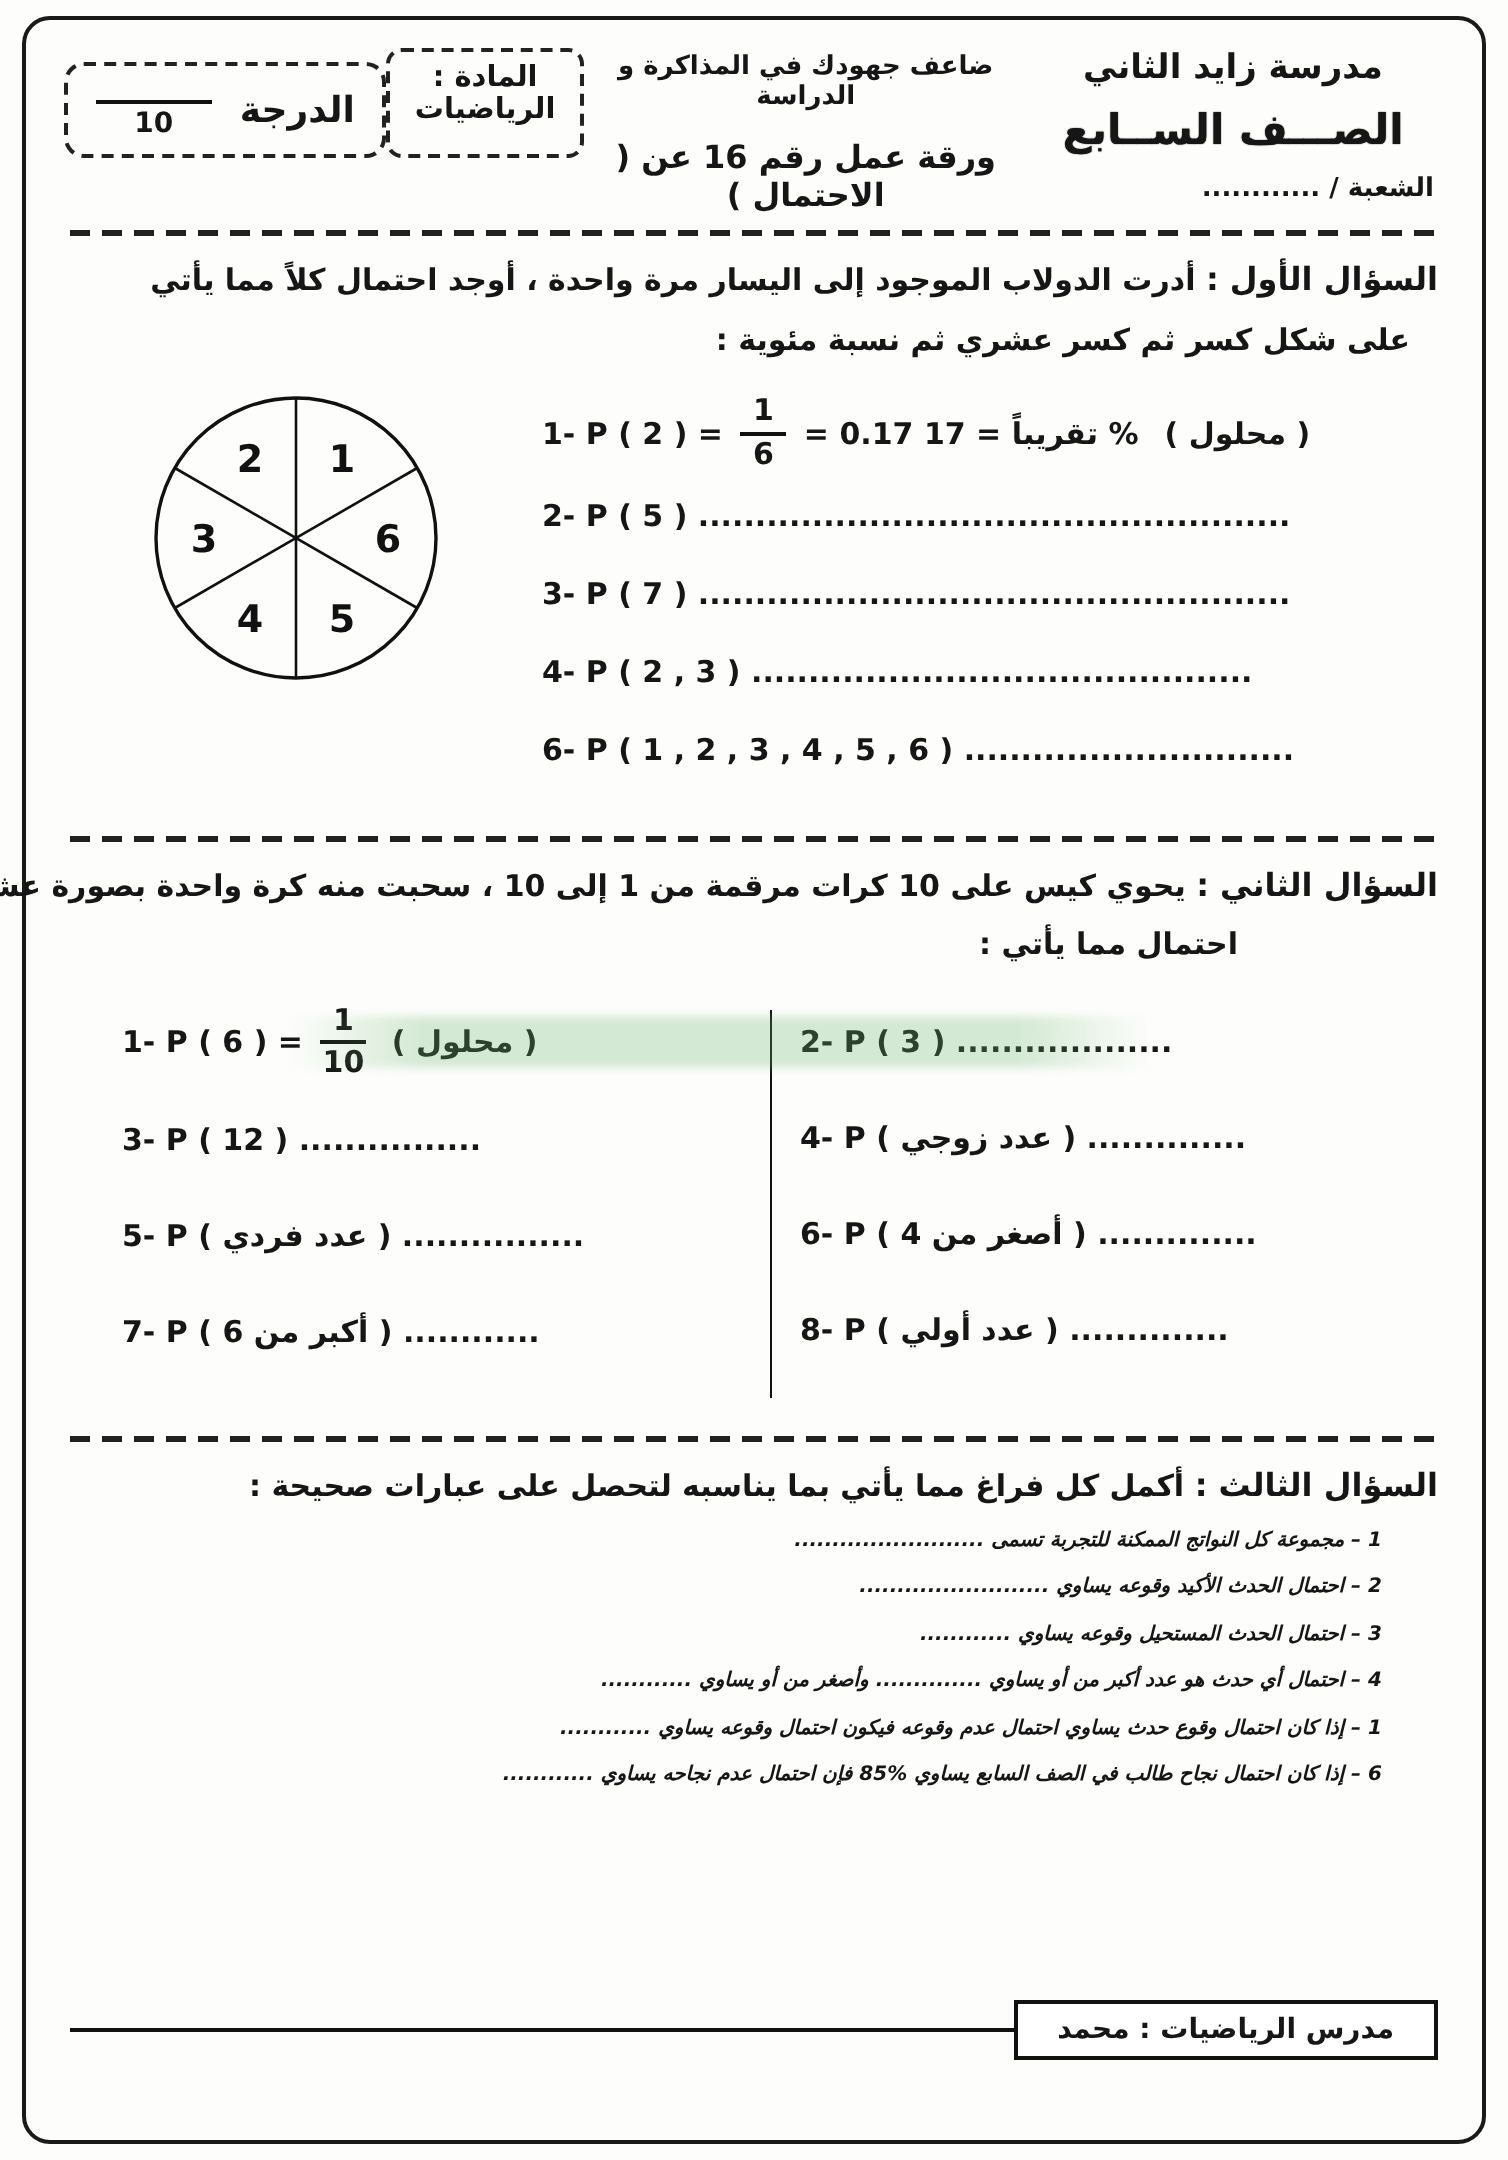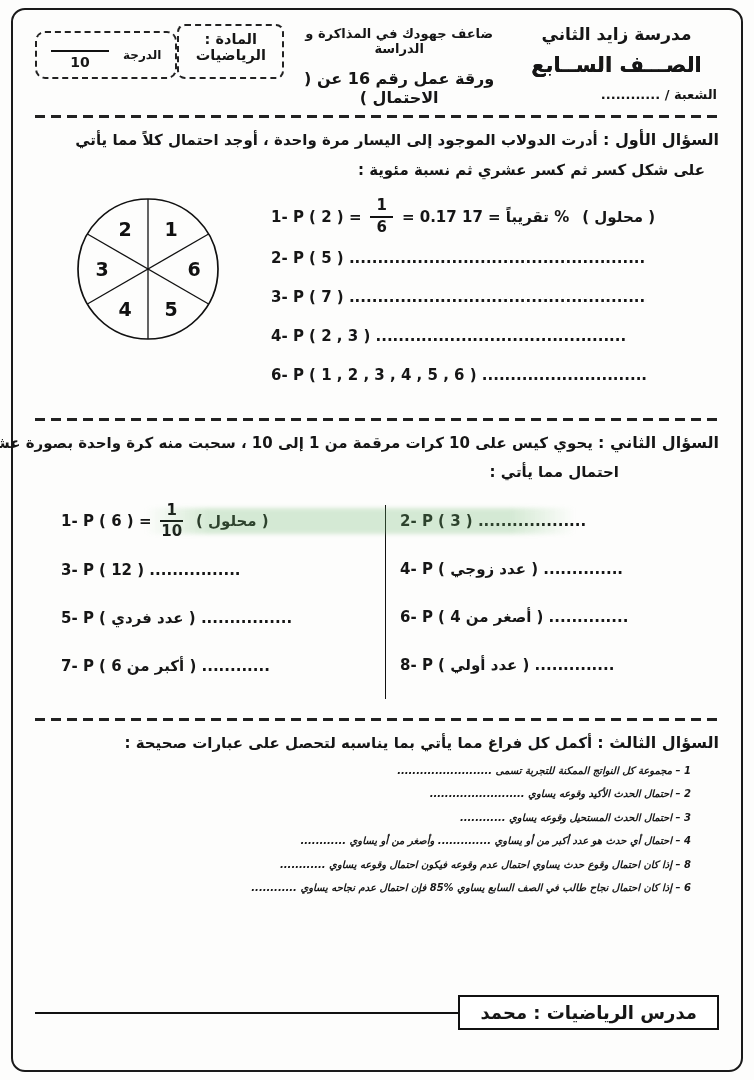--- a/index.html
+++ b/index.html
@@ -17,21 +17,21 @@
   .grade-banner { font-weight:900; font-size:21px; margin-top:9px; letter-spacing:1px;
                   text-shadow:0 0 .6px #000; }
   .hdr-center { text-align:center; padding-top:2px; }
   .motto { font-size:13px; font-weight:700; }
   .wtitle { font-size:16px; font-weight:800; margin-top:13px; }
   .hdr-left { display:flex; flex-direction:row; align-items:stretch; min-width:180px; }
   .subject-box { border:2px dashed #222; border-radius:8px; padding:5px 12px;
                  font-weight:800; font-size:14.5px; text-align:center; }
   .score-box { border:2px dashed #222; border-radius:10px; padding:7px 14px; margin-top:7px;
                display:flex; align-items:center; justify-content:center; gap:14px; }
-  .score-label { font-weight:900; font-size:12px; }
+  .score-label { font-weight:900; font-size:18px; }
   .score-frac { display:flex; flex-direction:column; align-items:center; }
   .score-blank { width:58px; height:12px; border-bottom:2.5px solid #111; }
   .score-total { font-weight:700; font-size:14px; margin-top:2px; }
 
   .student-row { display:flex; gap:58px; margin-top:-20px; font-size:13px; font-weight:600;
                  padding-right:2px; white-space:nowrap; }
 
   .dashed-sep { height:3px; margin:13px 0 10px;
                 background:repeating-linear-gradient(to right,#222 0 10px,transparent 10px 16px); }
 
@@ -62,21 +62,21 @@
   .q2-col .item { margin-bottom:30px; }
   .q2-col .item.solved { margin-bottom:21px; }
 
   
   .q3-items { margin-top:9px; padding-right:28px; }
   .q3-items .item { font-size:10px; font-weight:600; margin-bottom:12.5px; white-space:nowrap;font-style:italic; }
 
   
   .footer-row { position:absolute; bottom:40px; left:22px; right:22px;
                 display:flex; align-items:center; }
-  .teacher-box { border:2px solid #111; padding:5px 20px; font-weight:800; font-size:18px;
+  .teacher-box { border:2px solid #111; padding:5px 20px; font-weight:800; font-size:14px;
                  background:#fff; }
   .footer-line { flex:1; border-top:2.5px solid #111; }
 
   
   .watermark { position:absolute; top:508px; left:145px; width:430px; height:26px;
                background:linear-gradient(90deg, rgba(110,185,110,0) 0%, rgba(110,185,110,.28) 15%,
                            rgba(110,185,110,.28) 85%, rgba(110,185,110,0) 100%);
                filter:blur(2px); pointer-events:none; }
 
   svg text { fill:#111; font-size:19px; font-weight:600; }
@@ -193,21 +193,21 @@
     <section>
       <div class="q-line">
         <span class="q-heading">السؤال الثالث :</span>
         <span>أكمل كل فراغ مما يأتي بما يناسبه لتحصل على عبارات صحيحة :</span>
       </div>
       <div class="q3-items">
         <div class="item">1 – مجموعة كل النواتج الممكنة للتجربة تسمى .........................</div>
         <div class="item">2 – احتمال الحدث الأكيد وقوعه يساوي .........................</div>
         <div class="item">3 – احتمال الحدث المستحيل وقوعه يساوي ............</div>
         <div class="item">4 – احتمال أي حدث هو عدد أكبر من أو يساوي .............. وأصغر من أو يساوي ............</div>
-        <div class="item">8 – إذا كان احتمال وقوع حدث يساوي احتمال عدم وقوعه فيكون احتمال وقوعه  يساوي ............</div>
+        <div class="item">1 – إذا كان احتمال وقوع حدث يساوي احتمال عدم وقوعه فيكون احتمال وقوعه  يساوي ............</div>
         <div class="item">6 – إذا كان احتمال نجاح طالب في الصف السابع يساوي ‎85%‎ فإن احتمال عدم نجاحه يساوي ............</div>
       </div>
     </section>
 
     <div class="footer-row">
       <div class="teacher-box">مدرس الرياضيات : محمد</div>
       <div class="footer-line"></div>
     </div>
 
   </div>

